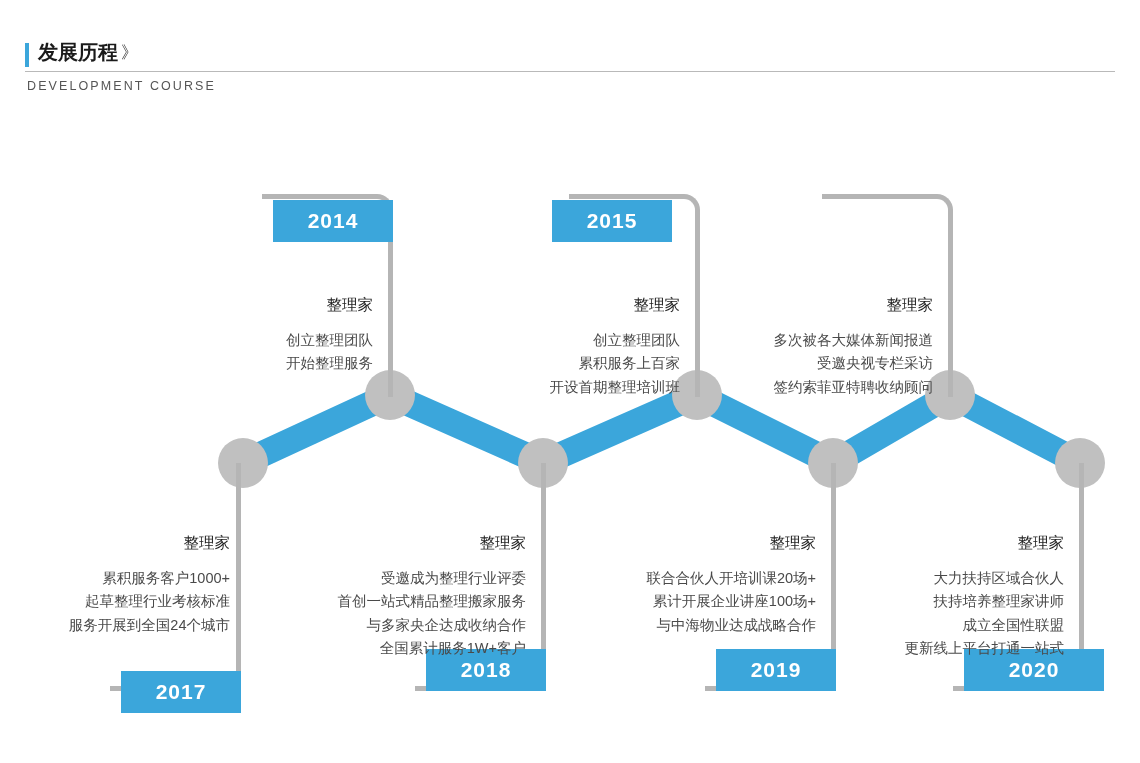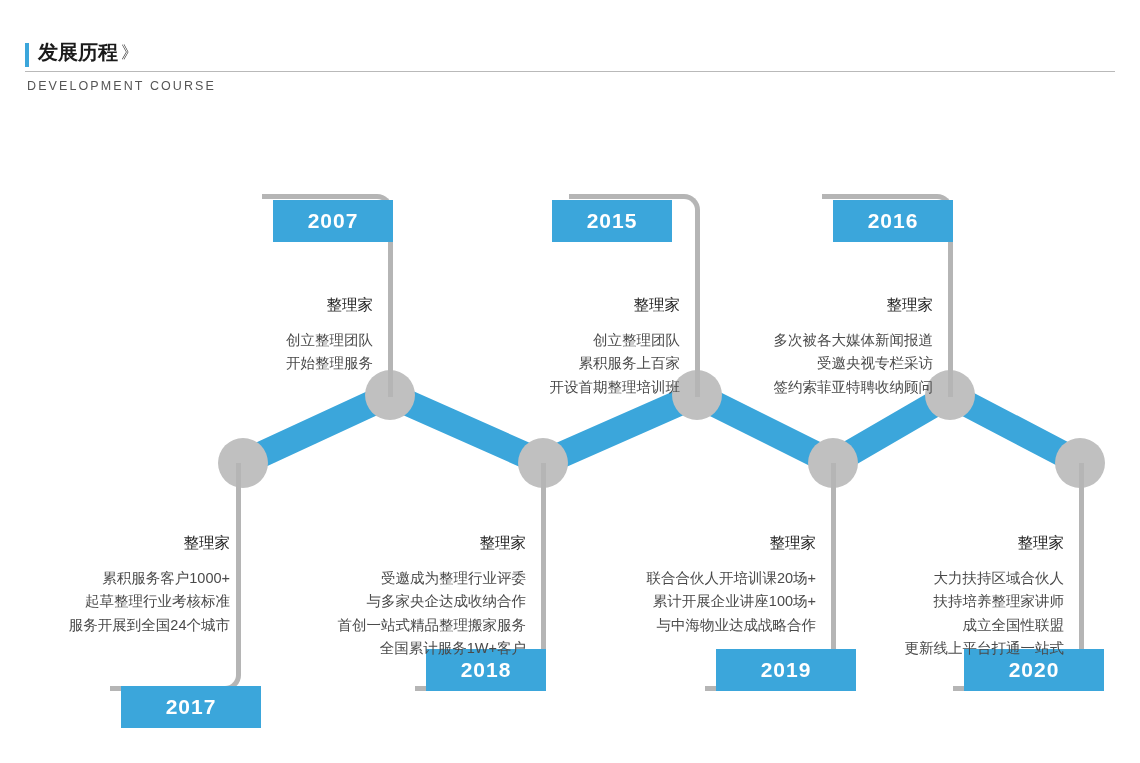--- a/index.html
+++ b/index.html
@@ -158,76 +158,75 @@
     <circle cx="243" cy="463" r="25" fill="#c0c0c0"></circle>
     <circle cx="390" cy="395" r="25" fill="#c0c0c0"></circle>
     <circle cx="543" cy="463" r="25" fill="#c0c0c0"></circle>
     <circle cx="697" cy="395" r="25" fill="#c0c0c0"></circle>
     <circle cx="833" cy="463" r="25" fill="#c0c0c0"></circle>
     <circle cx="950" cy="395" r="25" fill="#c0c0c0"></circle>
     <circle cx="1080" cy="463" r="25" fill="#c0c0c0"></circle>
   </svg>
 
   <div class="bracket top" style="left:262px; top:194px; width:131px; height:203px;"></div>
-  <div class="year-box" style="left:273px; top:200px; width:120px;">2007</div>
+  <div class="year-box" style="left:273px; top:200px; width:120px;">2014</div>
   <div class="node-text" style="left:93px; top:270px; width:280px;">
     <div class="node-title">整理家</div>
     <div class="node-lines">
       <div>创立整理团队</div>
       <div>开始整理服务</div>
     </div>
   </div>
 
   <div class="bracket top" style="left:569px; top:194px; width:131px; height:203px;"></div>
   <div class="year-box" style="left:552px; top:200px; width:120px;">2015</div>
   <div class="node-text" style="left:400px; top:270px; width:280px;">
     <div class="node-title">整理家</div>
     <div class="node-lines">
       <div>创立整理团队</div>
       <div>累积服务上百家</div>
       <div>开设首期整理培训班</div>
     </div>
   </div>
 
   <div class="bracket top" style="left:822px; top:194px; width:131px; height:203px;"></div>
-  <div class="year-box" style="left:833px; top:200px; width:120px;">2016</div>
   <div class="node-text" style="left:653px; top:270px; width:280px;">
     <div class="node-title">整理家</div>
     <div class="node-lines">
       <div>多次被各大媒体新闻报道</div>
       <div>受邀央视专栏采访</div>
       <div>签约索菲亚特聘收纳顾问</div>
     </div>
   </div>
 
   <div class="bracket bottom" style="left:110px; top:463px; width:131px; height:228px;"></div>
-  <div class="year-box" style="left:121px; top:686px; width:140px;">2017</div>
+  <div class="year-box" style="left:121px; top:671px; width:120px;">2017</div>
   <div class="node-text" style="left:-50px; top:508px; width:280px;">
     <div class="node-title">整理家</div>
     <div class="node-lines">
       <div>累积服务客户1000+</div>
       <div>起草整理行业考核标准</div>
       <div>服务开展到全国24个城市</div>
     </div>
   </div>
 
   <div class="bracket bottom" style="left:415px; top:463px; width:131px; height:228px;"></div>
   <div class="year-box" style="left:426px; top:649px; width:120px;">2018</div>
   <div class="node-text" style="left:236px; top:508px; width:290px;">
     <div class="node-title">整理家</div>
     <div class="node-lines">
       <div>受邀成为整理行业评委</div>
+      <div>首创一站式精品整理搬家服务</div>
       <div>与多家央企达成收纳合作</div>
-      <div>首创一站式精品整理搬家服务</div>
       <div>全国累计服务1W+客户</div>
     </div>
   </div>
 
   <div class="bracket bottom" style="left:705px; top:463px; width:131px; height:228px;"></div>
-  <div class="year-box" style="left:716px; top:649px; width:140px;">2019</div>
+  <div class="year-box" style="left:716px; top:649px; width:120px;">2019</div>
   <div class="node-text" style="left:526px; top:508px; width:290px;">
     <div class="node-title">整理家</div>
     <div class="node-lines">
       <div>联合合伙人开培训课20场+</div>
       <div>累计开展企业讲座100场+</div>
       <div>与中海物业达成战略合作</div>
     </div>
   </div>
 
   <div class="bracket bottom" style="left:953px; top:463px; width:131px; height:228px;"></div>

